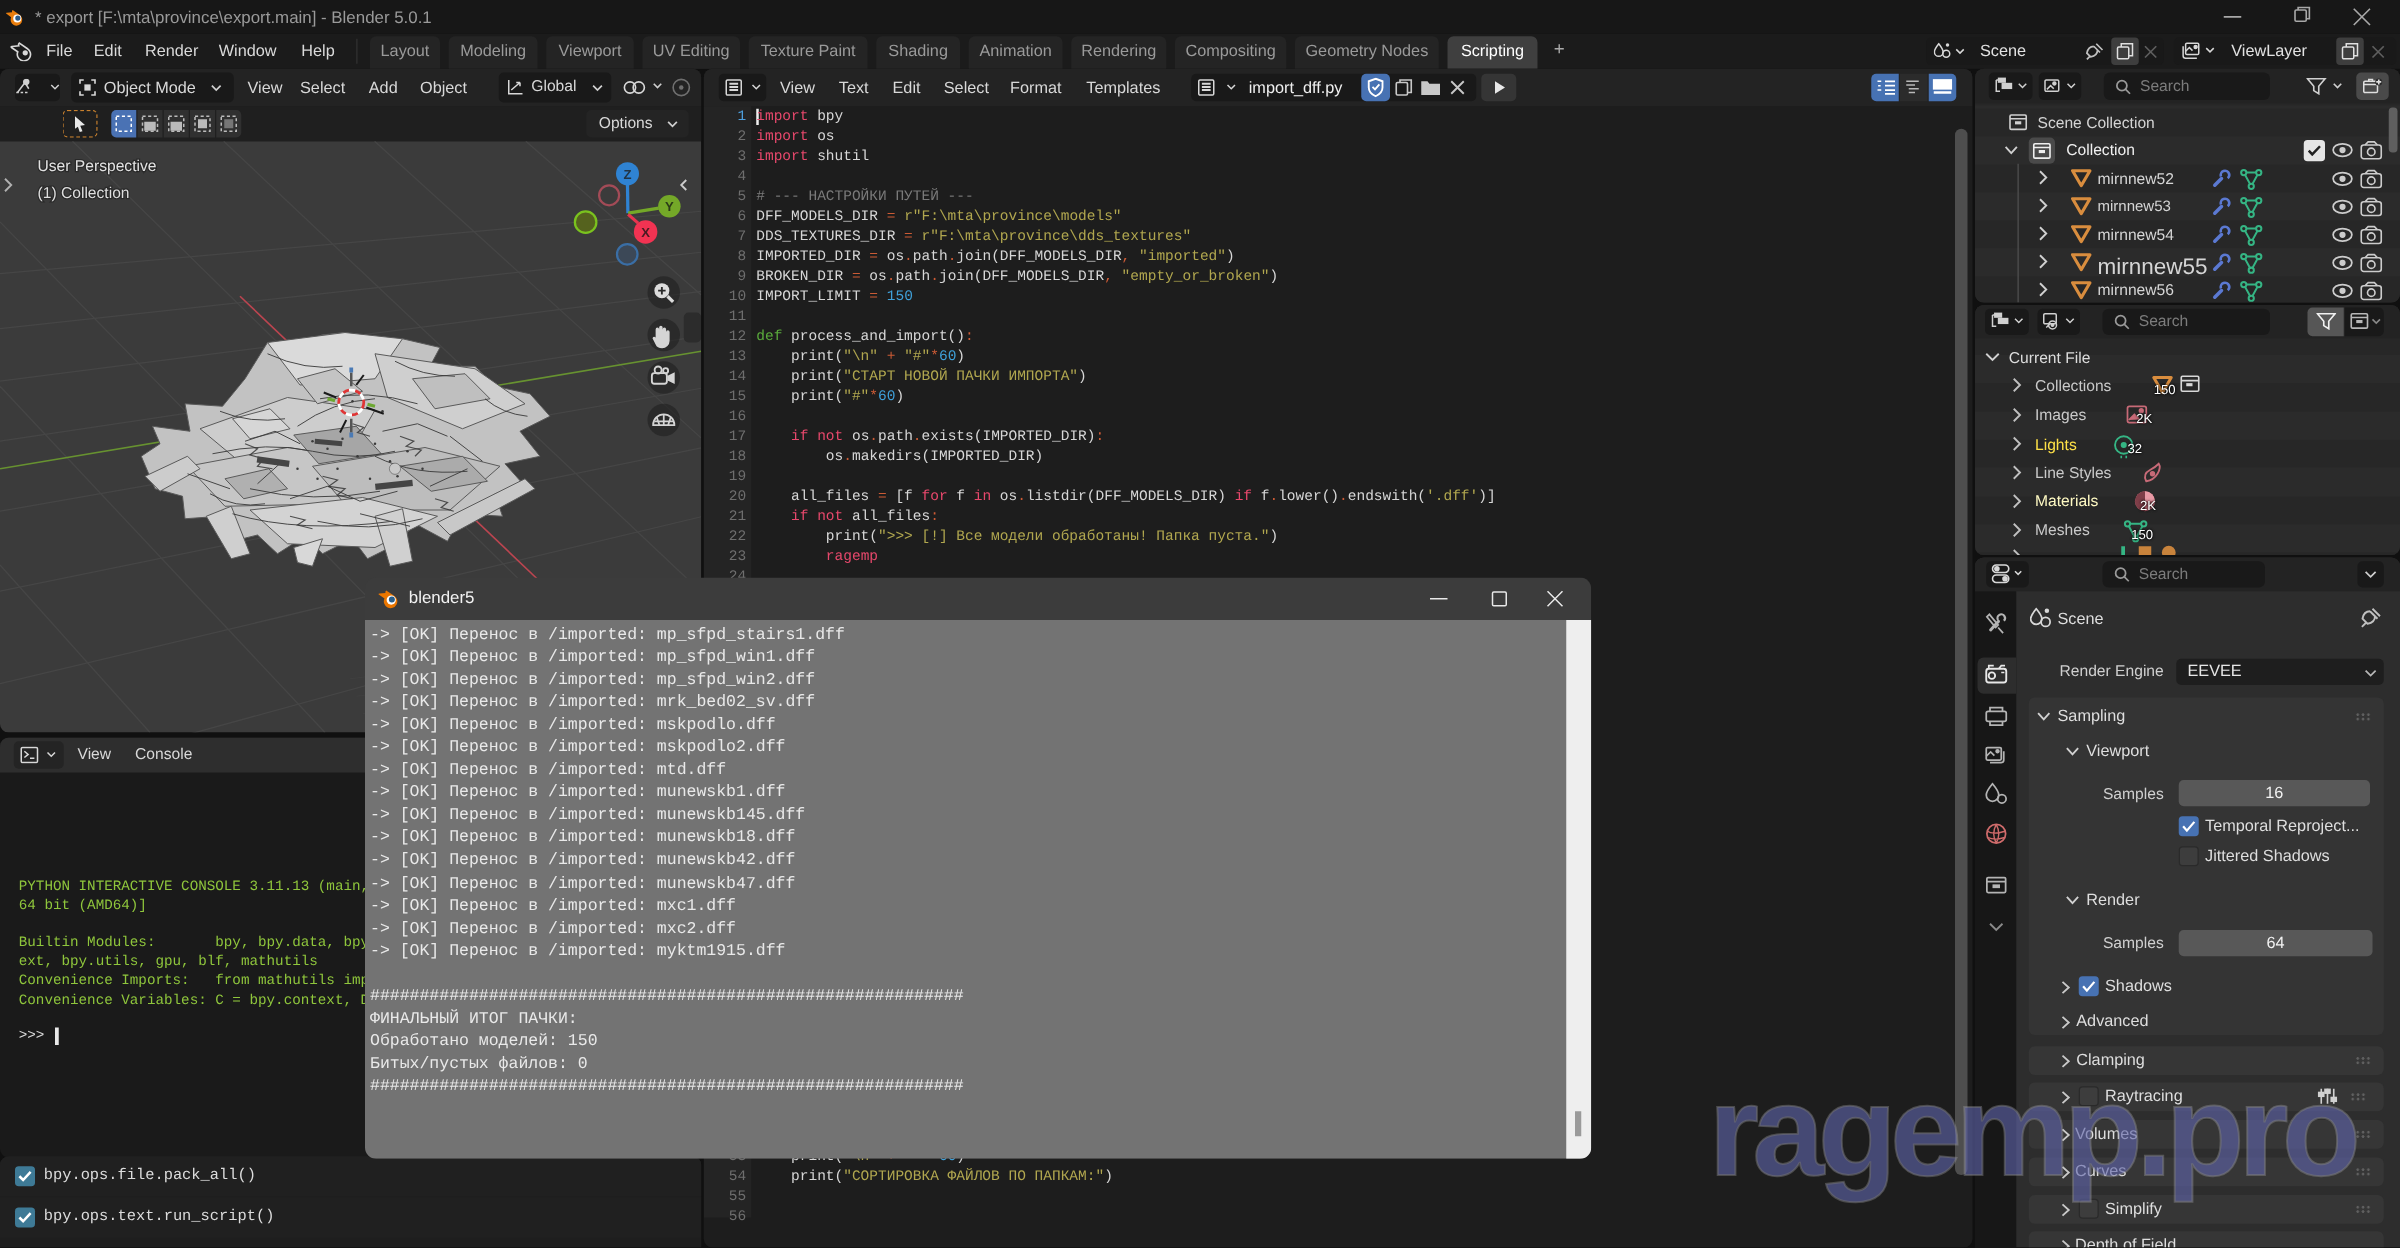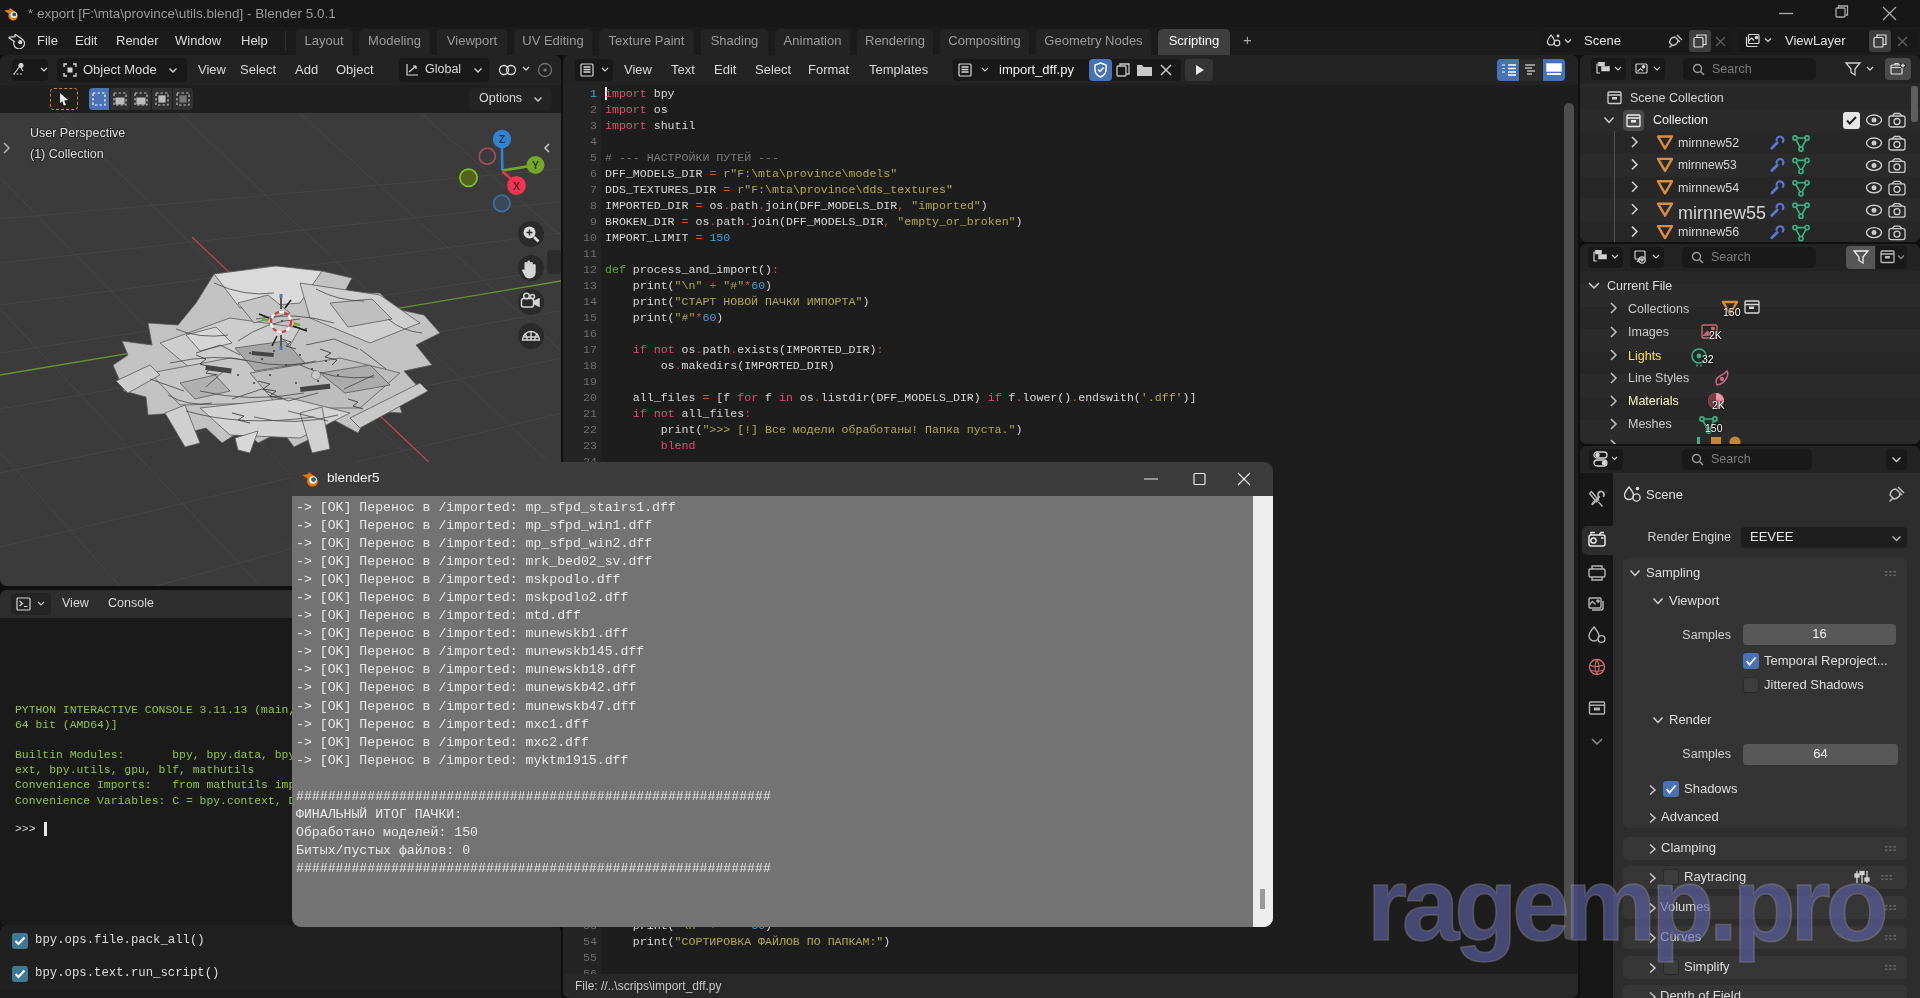--- a/index.html
+++ b/index.html
@@ -40,21 +40,21 @@
 </style>
 </head>
 <body>
 
 <div id="titlebar" class="abs">
   <svg class="abs" style="left:4px;top:6px" width="16" height="16" viewBox="0 0 17 17">
     <path d="M6.5 2.2 L12 6 A5 5 0 1 1 5.2 8.2 L1 5.2 Q0.4 4.6 1.4 4.4 L6 4 Q5.6 3 6.5 2.2 Z" fill="#e87d0d"></path>
     <circle cx="10.4" cy="9.4" r="3.4" fill="#fff"></circle>
     <circle cx="10.9" cy="9.0" r="2.2" fill="#2a5b8a"></circle>
   </svg>
-  <div class="title">* export [F:\mta\province\utils.blend] - Blender 5.0.1</div>
+  <div class="title">* export [F:\mta\province\export.main] - Blender 5.0.1</div>
   <svg class="abs" style="left:1775px;top:0" width="145" height="27" viewBox="0 0 145 27">
     <g stroke="#a8a8a8" stroke-width="1.3" fill="none">
       <line x1="4" y1="13.5" x2="18" y2="13.5"></line>
       <rect x="61" y="8" width="9" height="9" rx="1"></rect>
       <path d="M63.5 8 v-2 h9 v9 h-2"></path>
       <path d="M108 7 l13 13 M121 7 l-13 13"></path>
     </g>
   </svg>
 </div>
 
@@ -536,34 +536,31 @@
     print(<span class="s">"\n"</span> <span class="o">+</span> <span class="s">"#"</span><span class="o">*</span><span class="n">60</span>)
     print(<span class="s">"СТАРТ НОВОЙ ПАЧКИ ИМПОРТА"</span>)
     print(<span class="s">"#"</span><span class="o">*</span><span class="n">60</span>)
 
     <span class="k">if</span> <span class="k">not</span> os<span class="o">.</span>path<span class="o">.</span>exists(IMPORTED_DIR)<span class="o">:</span>
         os<span class="o">.</span>makedirs(IMPORTED_DIR)
 
     all_files <span class="o">=</span> [f <span class="k">for</span> f <span class="k">in</span> os<span class="o">.</span>listdir(DFF_MODELS_DIR) <span class="k">if</span> f<span class="o">.</span>lower()<span class="o">.</span>endswith(<span class="s">'.dff'</span>)]
     <span class="k">if</span> <span class="k">not</span> all_files<span class="o">:</span>
         print(<span class="s">"&gt;&gt;&gt; [!] Все модели обработаны! Папка пуста."</span>)
-        <span class="k">blend</span></pre>
+        <span class="k">ragemp</span></pre>
 
   <pre class="mono abs" style="left:0;top:863px;width:34px;font-size:11.6px;line-height:16px;color:#6e6e6e;text-align:right;white-space:pre"> 53
  54
  55
  56</pre>
   <pre class="mono abs" style="left:42px;top:863px;font-size:11.6px;line-height:16px;color:#d7d7d7;white-space:pre">    print(<span class="s">"\n"</span> <span class="o">+</span> <span class="s">"-"</span><span class="o">*</span><span class="n">60</span>)
     print(<span class="s">"СОРТИРОВКА ФАЙЛОВ ПО ПАПКАМ:"</span>)</pre>
 
   <div class="abs" style="left:1001px;top:48px;width:10px;height:837px;background:#4e4e4e;border-radius:5px"></div>
 
-  <div class="abs" style="left:0;top:919px;width:1015px;height:24px;background:#282828">
-    <div class="abs" style="left:12px;top:5px;font-size:12px;color:#c8c8c8">File: //..\scrips\import_dff.py</div>
-  </div>
 </div>
 
 <div id="rightcol" class="abs" style="left:1580px;top:55px;width:340px;height:943px">
 
   <div class="abs" style="left:0;top:0;width:340px;height:187px;background:#282828;border-radius:7px;overflow:hidden">
     <div class="abs" style="left:0;top:0;width:340px;height:28px;background:#232323">
       <div class="hbtn" style="left:11px;top:3px;width:35px;height:22px"></div>
       <svg class="abs" style="left:15px;top:7px" width="28" height="14" viewBox="0 0 28 14">
           <g stroke="#d0d0d0" stroke-width="1.5" fill="none">
             <path d="M2 2 h4 M2 2 v9 h3" stroke-width="1.2"></path>

